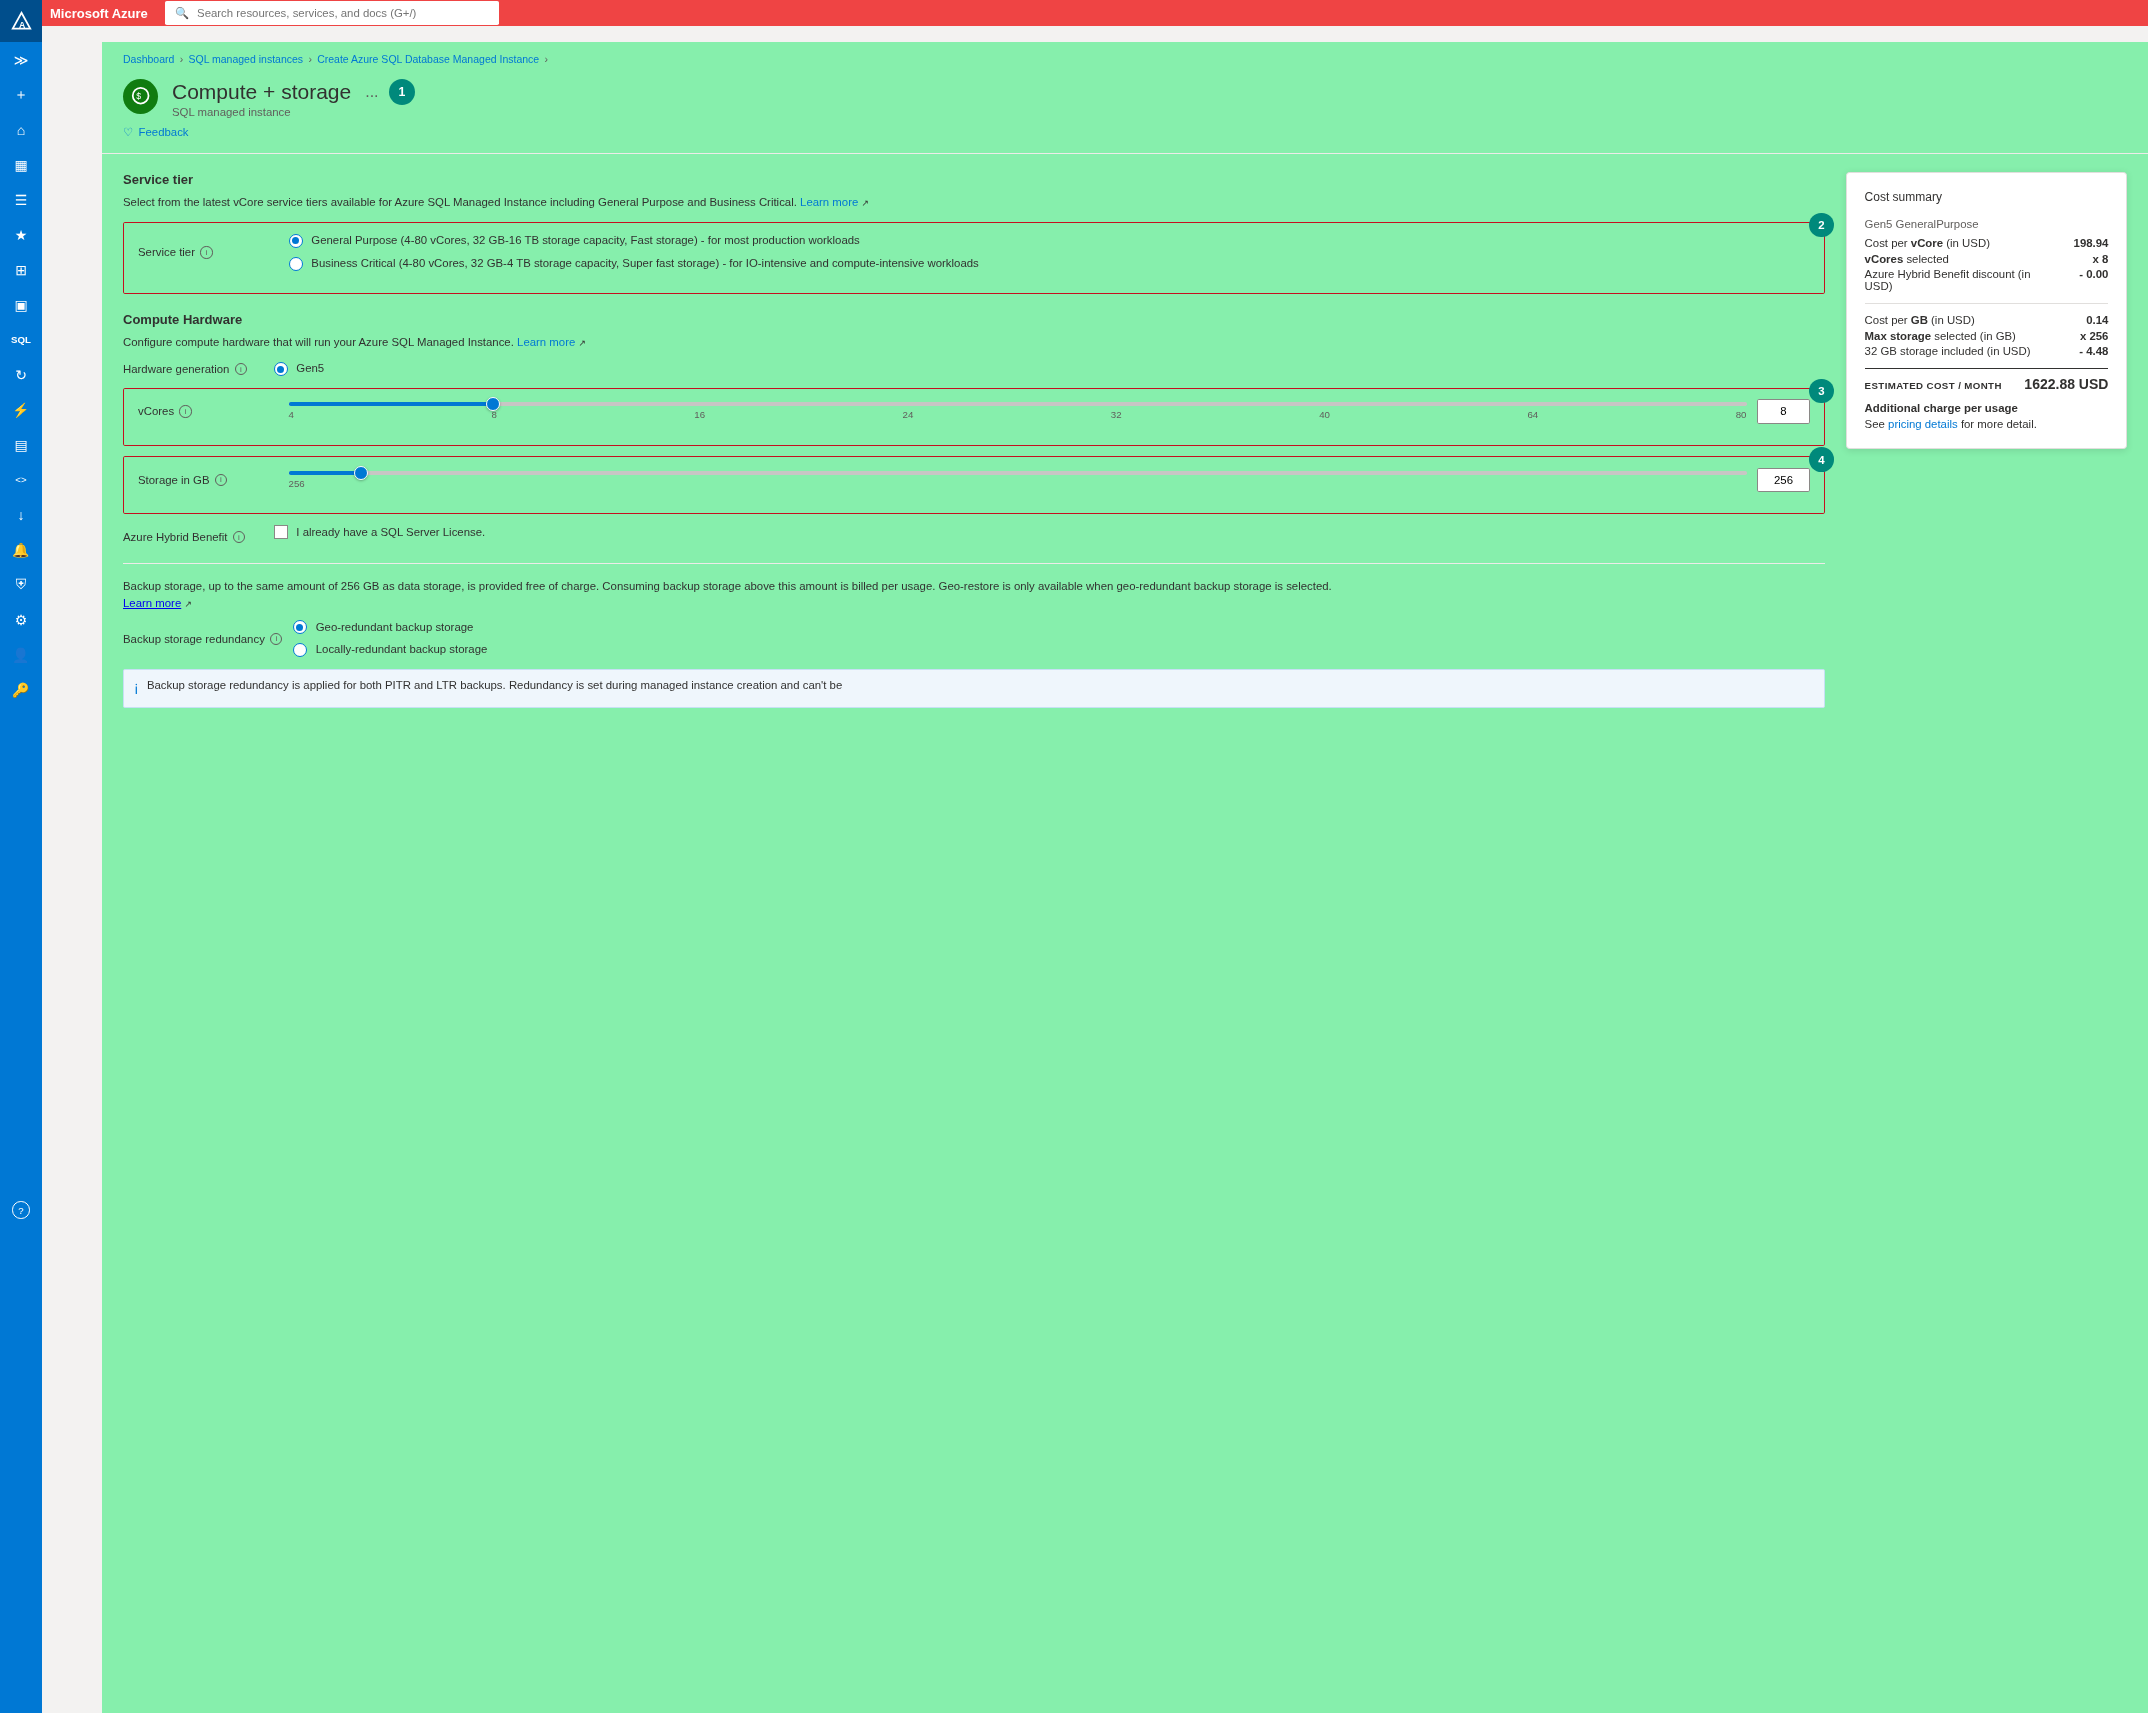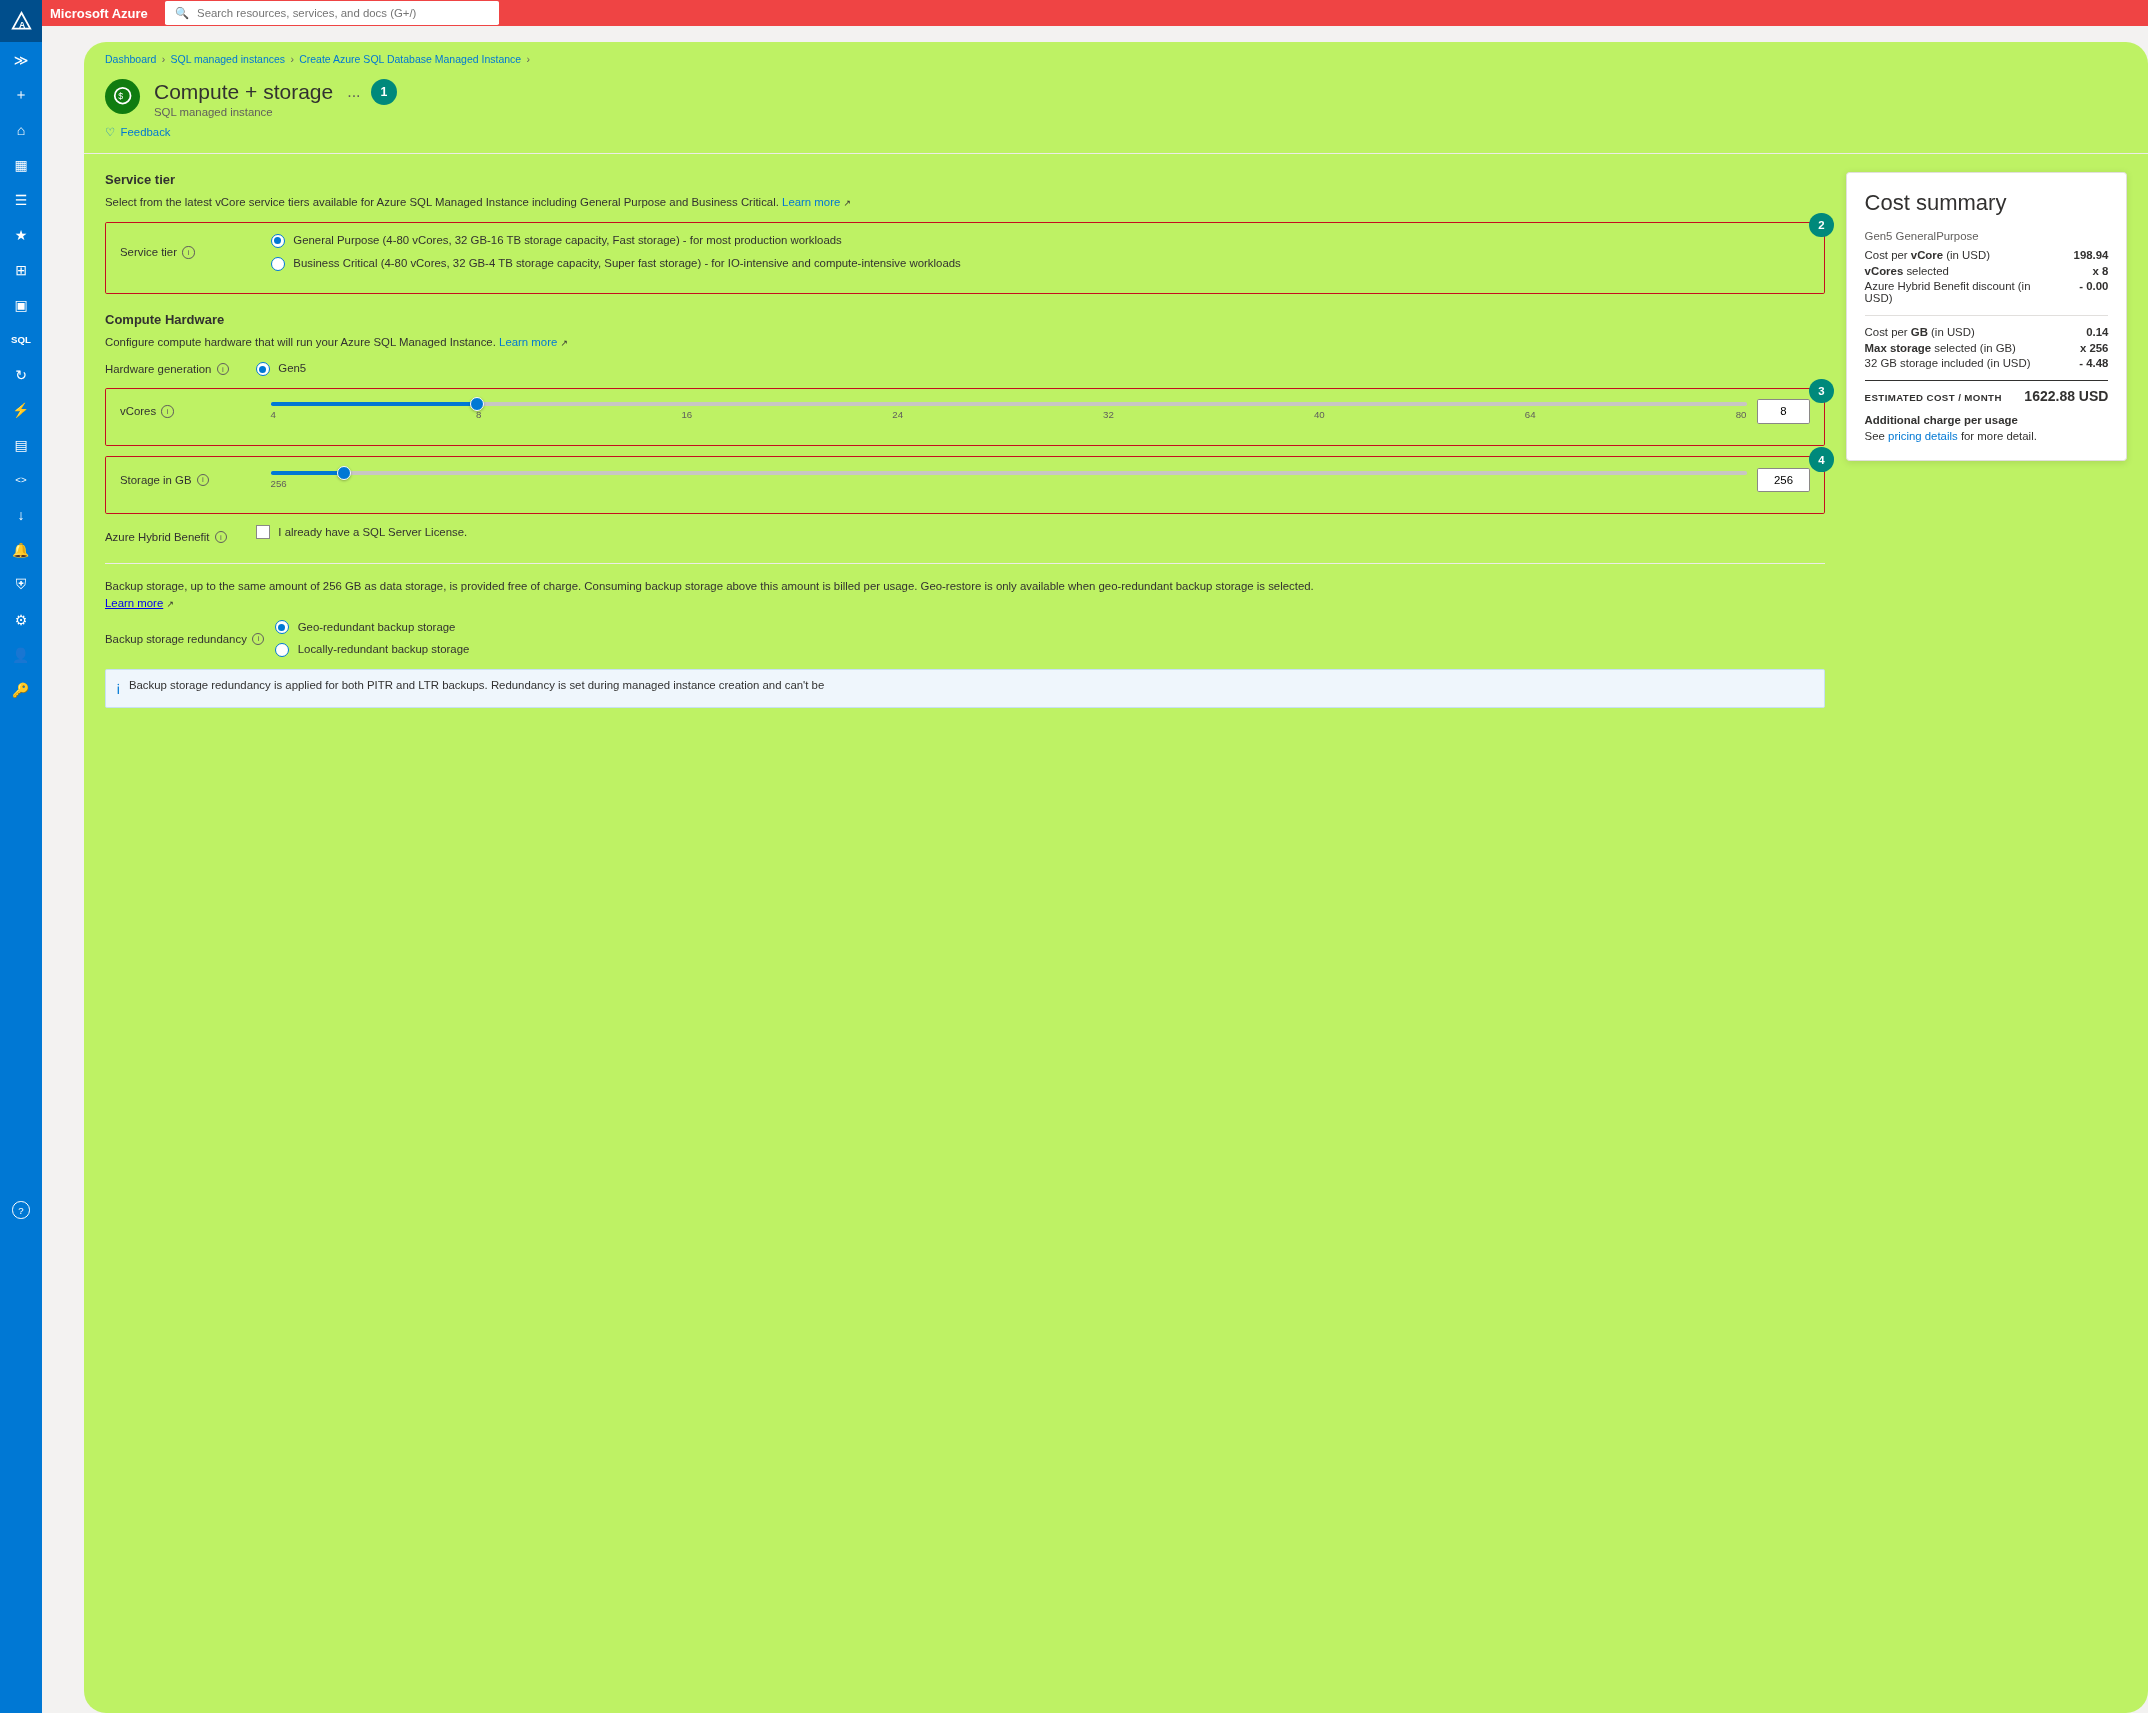--- a/index.html
+++ b/index.html
@@ -48,25 +48,24 @@
       display: flex; align-items: center; color: #605e5c;
     }
     .topbar-search input {
       border: none; outline: none; font-size: 11.4px; color: #605e5c; width: 100%;
     }
     .search-icon-wrap { margin-right: 7px; color: #605e5c; }
 
     
     .main-wrap {
       margin-top: 42px;
-      margin-left: 42px;
+      margin-left: 60px;
       flex: 1;
       overflow-y: auto;
-      background: #bef264;
-      border-radius: 22px;
+      background: #86efac;
     }
 
     
     .breadcrumb {
       padding: 10.5px 21px 0 21px;
       font-size: 10.5px;
       color: #0078d4;
       display: flex; align-items: center; gap: 5.3px;
     }
     .breadcrumb a { color: #0078d4; text-decoration: none; }
@@ -191,21 +190,21 @@
     }
     .checkbox-label { font-size: 11.4px; color: #323130; }
 
     
     .cost-panel {
       background: white; border: 0.9px solid #e1dfdd;
       border-radius: 3.5px; padding: 17.6px;
       margin-top: 17.6px;
       box-shadow: 0 1.8px 7px rgba(0,0,0,0.1);
     }
-    .cost-title { font-size: 22px; font-weight: 300; color: #323130; margin-bottom: 14px; }
+    .cost-title { font-size: 12px; font-weight: 300; color: #323130; margin-bottom: 14px; }
     .cost-section-title { font-size: 11.4px; color: #605e5c; margin-bottom: 7px; }
     .cost-row {
       display: flex; justify-content: space-between; align-items: baseline;
       font-size: 11.4px; color: #323130; margin-bottom: 3.5px;
     }
     .cost-row .label { flex: 1; }
     .cost-row .value { font-weight: 600; min-width: 53px; text-align: right; }
     .cost-divider { border: none; border-top: 0.9px solid #e1dfdd; margin: 10.5px 0; }
     .estimated-row {
       display: flex; justify-content: space-between; align-items: baseline;

